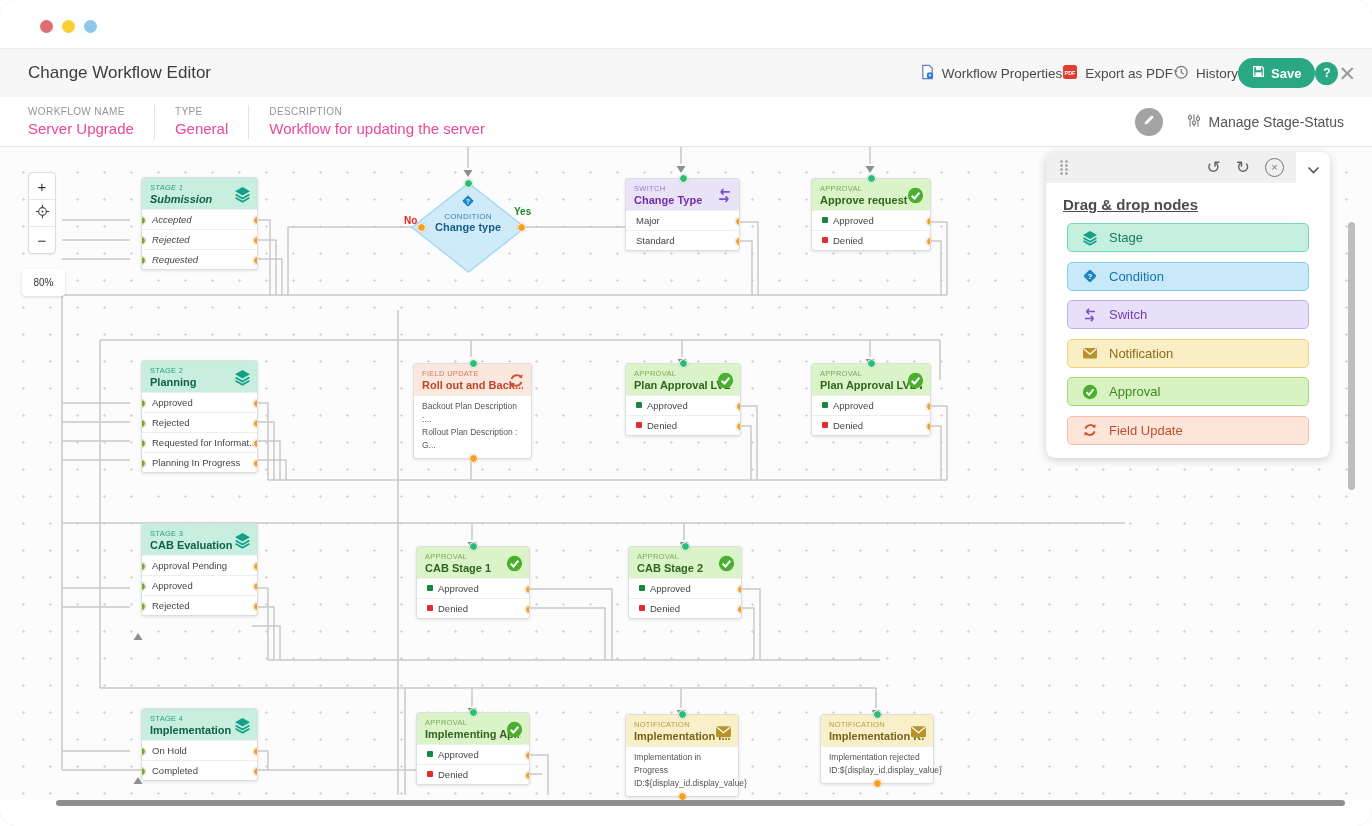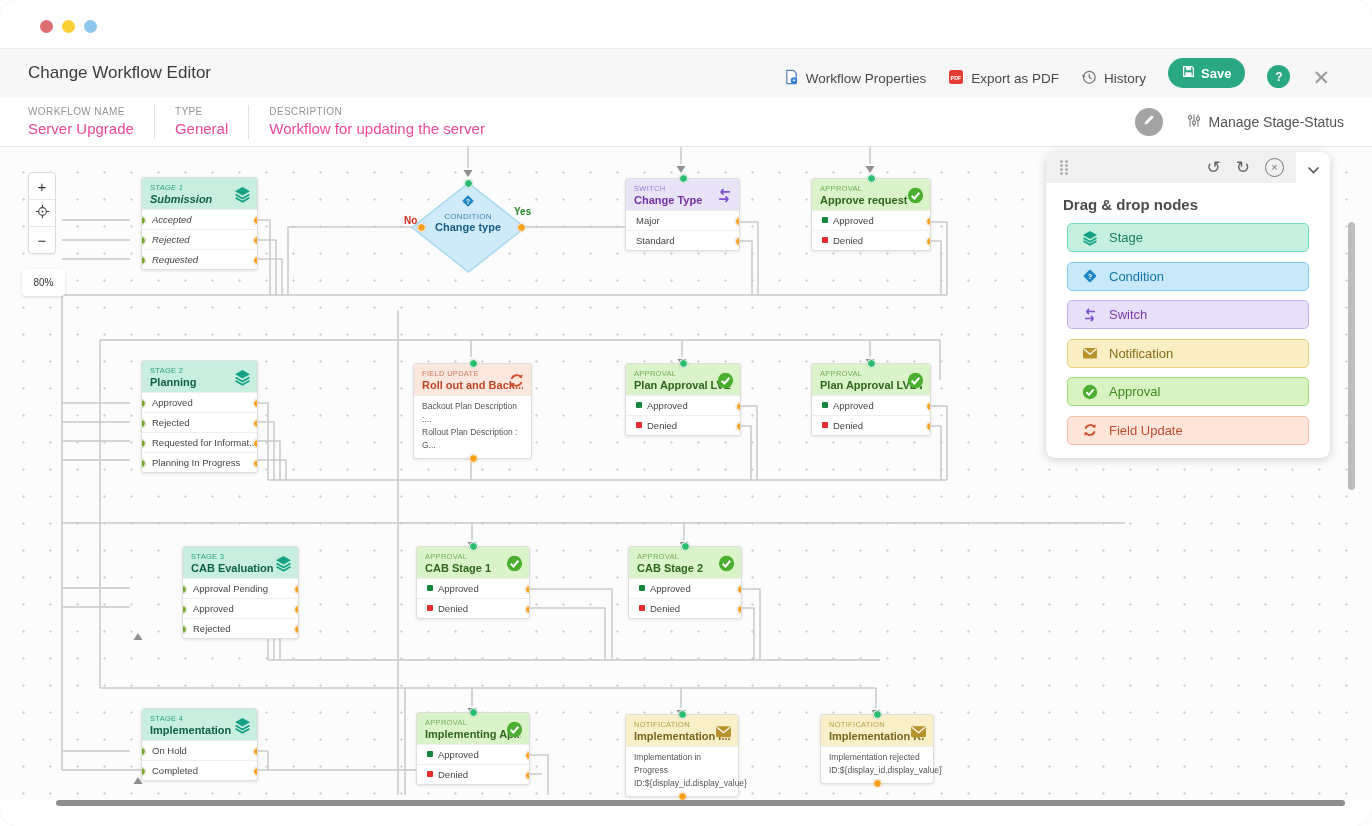--- a/index.html
+++ b/index.html
@@ -6,21 +6,21 @@
     font-family:"Liberation Sans","DejaVu Sans",sans-serif;-webkit-font-smoothing:antialiased;}
   .window{position:absolute;inset:0;background:#fff;border-radius:18px;overflow:hidden;
     box-shadow:0 0 0 1px rgba(0,0,0,.04);}
   
   .topstrip{position:absolute;top:0;left:0;right:0;height:48px;background:#fff;}
   .tdot{position:absolute;top:20px;width:13px;height:13px;border-radius:50%;}
   
   .titlebar{position:absolute;top:48px;left:0;right:0;height:48px;background:#f7f7f8;
     border-top:1px solid #ececec;border-bottom:1px solid #e3e3e3;display:flex;align-items:center;}
   .tb-title{font-size:17px;color:#3d3d3d;padding-left:28px;}
-  .tb-right{margin-left:auto;display:flex;align-items:flex-end;gap:22px;padding-right:42px;}
+  .tb-right{margin-left:auto;display:flex;align-items:center;padding-right:16px;}
   .tb-act{display:flex;align-items:center;gap:7px;font-size:13.5px;color:#4a4a4a;cursor:pointer;}
   .save-btn{display:flex;align-items:center;gap:6px;background:#2aa884;color:#fff;font-size:13px;
     font-weight:bold;border-radius:16px;padding:7px 14px;cursor:pointer;}
   .help-btn{width:23px;height:23px;border-radius:50%;background:#2aa884;color:#fff;font-size:12px;
     font-weight:bold;display:flex;align-items:center;justify-content:center;cursor:pointer;}
   .close-x{font-size:21px;color:#9a9a9a;cursor:pointer;line-height:1;}
   
   .subheader{position:absolute;top:97px;left:0;right:0;height:49px;background:#fff;
     border-bottom:1px solid #e6e6e6;display:flex;align-items:center;}
   .meta-group{padding:0 20px 0 0;}
@@ -71,21 +71,21 @@
   .panel{position:absolute;left:1046px;top:5px;width:284px;background:#fff;border-radius:9px;
     box-shadow:0 2px 10px rgba(0,0,0,.18);z-index:6;padding-bottom:13px;}
   .ptoolbar{position:relative;height:31px;background:#f0f0f0;border-radius:9px 0 0 0;
     width:250px;display:flex;align-items:center;}
   .pt-icons{position:absolute;right:12px;display:flex;align-items:center;gap:15px;}
   .pt-ic{cursor:pointer;display:flex;align-items:center;}
   .undo-redo{font-size:17px;color:#666;line-height:1;}
   .circ-x{width:17px;height:17px;border-radius:50%;border:1.4px solid #777;color:#777;font-size:11px;
     display:flex;align-items:center;justify-content:center;line-height:1;}
   .chev{position:absolute;right:10px;top:8px;cursor:pointer;}
-  .ptitle{font-size:15px;font-weight:bold;color:#4c4c4c;padding:13px 0 10px 17px;}
+  .ptitle{font-size:15px;font-weight:bold;color:#4c4c4c;padding:13px 0 10px 17px;text-decoration:underline;}
   .pal-item{width:226px;margin:0 auto 9.5px auto;height:27px;border:1px solid;border-radius:5px;
     display:flex;align-items:center;gap:11px;padding-left:14px;font-size:13px;cursor:grab;}
   .pal-item svg{width:16px;height:16px;}
   .pal-item:last-child{margin-bottom:0;}
   .draghandle{padding-left:13px;display:flex;cursor:grab;}
   
   .vscroll{position:absolute;right:17px;top:222px;width:7px;height:268px;background:#bdbdbd;
     border-radius:4px;z-index:7;}
   .hscroll{position:absolute;left:56px;top:800px;width:1289px;height:6px;background:#8f8f8f;
     border-radius:3px;z-index:7;}
@@ -378,21 +378,21 @@
             <div class="ntitle" style="color:#2f661b;padding-right:18px">Plan Approval LVL 2</div>
             <span class="hico"><svg viewBox="0 0 16 16">
                 <circle cx="8" cy="8" r="7.2" fill="#4cae2f"></circle>
                 <path d="M4.4 8.3 L7 10.8 L11.6 5.4" stroke="#fff" stroke-width="1.9" fill="none"></path>
               </svg></span>
           </div>
           <div class="nrow"><span class="sq" style="background:#15883e"></span>Approved<span class="dot dotR"></span></div>
           <div class="nrow"><span class="sq" style="background:#e52b2b"></span>Denied<span class="dot dotR"></span></div>
           <span class="dot dotT"></span>
         </div>
-        <div class="node" style="left: 141px; top: 399px; width: 115px; margin-left: 41px;">
+        <div class="node" style="left: 141px; top: 376px; width: 115px;">
           <div class="hdr" style="background:#c7eedf">
             <div class="kind" style="color:#2aa183">STAGE 3</div>
             <div class="ntitle" style="color:#11604a;padding-right:18px">CAB Evaluation</div>
             <span class="hico"><svg viewBox="0 0 16 16">
                 <path d="M8 1 L15 5 8 9 1 5 Z" fill="#14a085"></path>
                 <path d="M1.5 8 L8 11.8 14.5 8" stroke="#14a085" fill="none" stroke-width="1.6"></path>
                 <path d="M1.5 11 L8 14.8 14.5 11" stroke="#14a085" fill="none" stroke-width="1.6"></path>
               </svg></span>
           </div>
           <div class="nrow"><span class="dot dotL"></span>Approval Pending<span class="dot dotR"></span></div>

